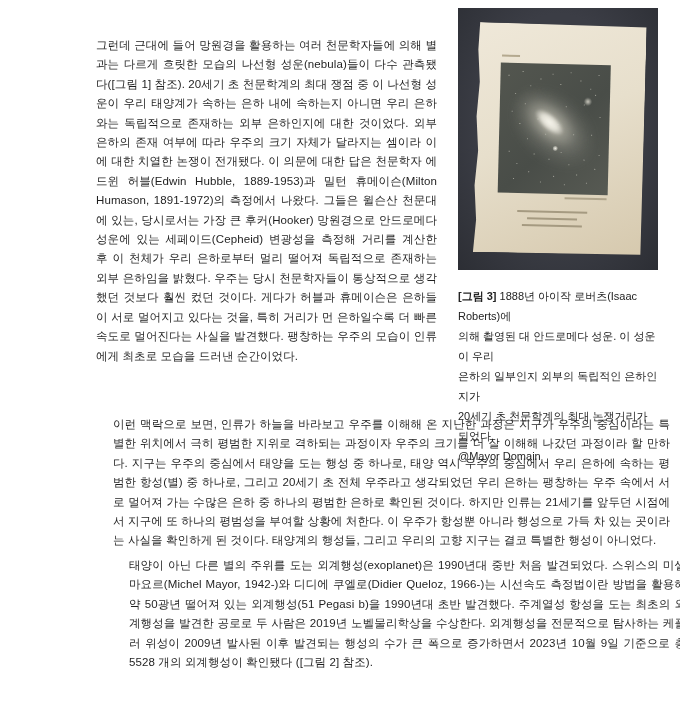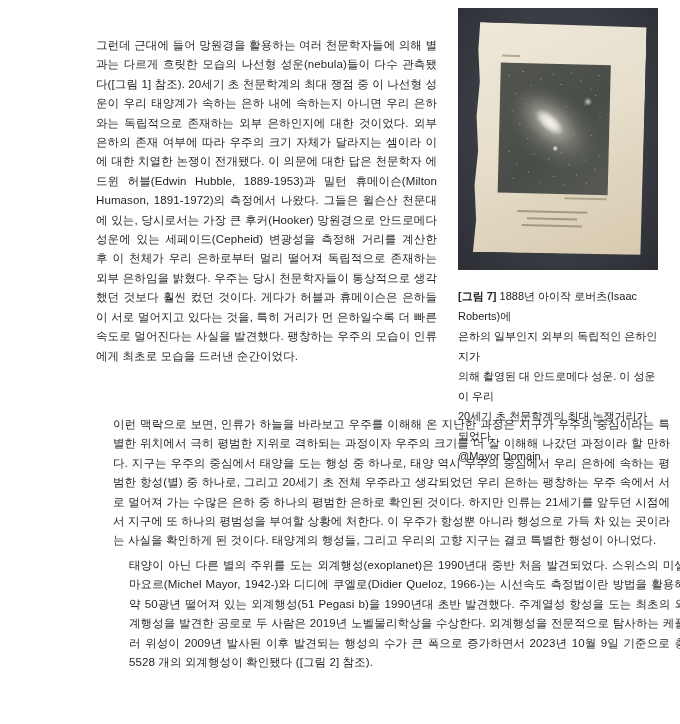--- a/index.html
+++ b/index.html
@@ -136,23 +136,23 @@
           <div class="starfield"></div>
           <div class="starfield second"></div>
         </div>
         <div class="plate-credit"></div>
         <div class="plate-caption-line pc1"></div>
         <div class="plate-caption-line pc2"></div>
         <div class="plate-caption-line pc3"></div>
       </div>
     </div>
     <figcaption class="caption">
-      <div><strong>[그림 7]</strong> <span>1888년 아이작 로버츠(Isaac Roberts)에</span></div>
+      <div><strong>[그림 3]</strong> <span>1888년 아이작 로버츠(Isaac Roberts)에</span></div>
+      <div>의해 촬영된 대 안드로메다 성운. 이 성운이 우리</div>
       <div>은하의 일부인지 외부의 독립적인 은하인지가</div>
-      <div>의해 촬영된 대 안드로메다 성운. 이 성운이 우리</div>
       <div>20세기 초 천문학계의 최대 논쟁거리가 되었다.</div>
       <div>@Mayor Domain</div>
     </figcaption>
   </figure>
 
   <p id="para2" class="body-text">이런 맥락으로 보면, 인류가 하늘을 바라보고 우주를 이해해 온 지난한 과정은 지구가 우주의 중심이라는 특별한 위치에서 극히 평범한 지위로 격하되는 과정이자 우주의 크기를 더 잘 이해해 나갔던 과정이라 할 만하다. 지구는 우주의 중심에서 태양을 도는 행성 중 하나로, 태양 역시 우주의 중심에서 우리 은하에 속하는 평범한 항성(별) 중 하나로, 그리고 20세기 초 전체 우주라고 생각되었던 우리 은하는 팽창하는 우주 속에서 서로 멀어져 가는 수많은 은하 중 하나의 평범한 은하로 확인된 것이다. 하지만 인류는 21세기를 앞두던 시점에서 지구에 또 하나의 평범성을 부여할 상황에 처한다. 이 우주가 항성뿐 아니라 행성으로 가득 차 있는 곳이라는 사실을 확인하게 된 것이다. 태양계의 행성들, 그리고 우리의 고향 지구는 결코 특별한 행성이 아니었다.</p>
 
   <p id="para3" class="body-text">태양이 아닌 다른 별의 주위를 도는 외계행성(exoplanet)은 1990년대 중반 처음 발견되었다. 스위스의 미셸 마요르(Michel Mayor, 1942-)와 디디에 쿠엘로(Didier Queloz, 1966-)는 시선속도 측정법이란 방법을 활용해 약 50광년 떨어져 있는 외계행성(51 Pegasi b)을 1990년대 초반 발견했다. 주계열성 항성을 도는 최초의 외계행성을 발견한 공로로 두 사람은 2019년 노벨물리학상을 수상한다. 외계행성을 전문적으로 탐사하는 케플러 위성이 2009년 발사된 이후 발견되는 행성의 수가 큰 폭으로 증가하면서 2023년 10월 9일 기준으로 총 5528 개의 외계행성이 확인됐다 ([그림 2] 참조).</p>
 
 </main>

